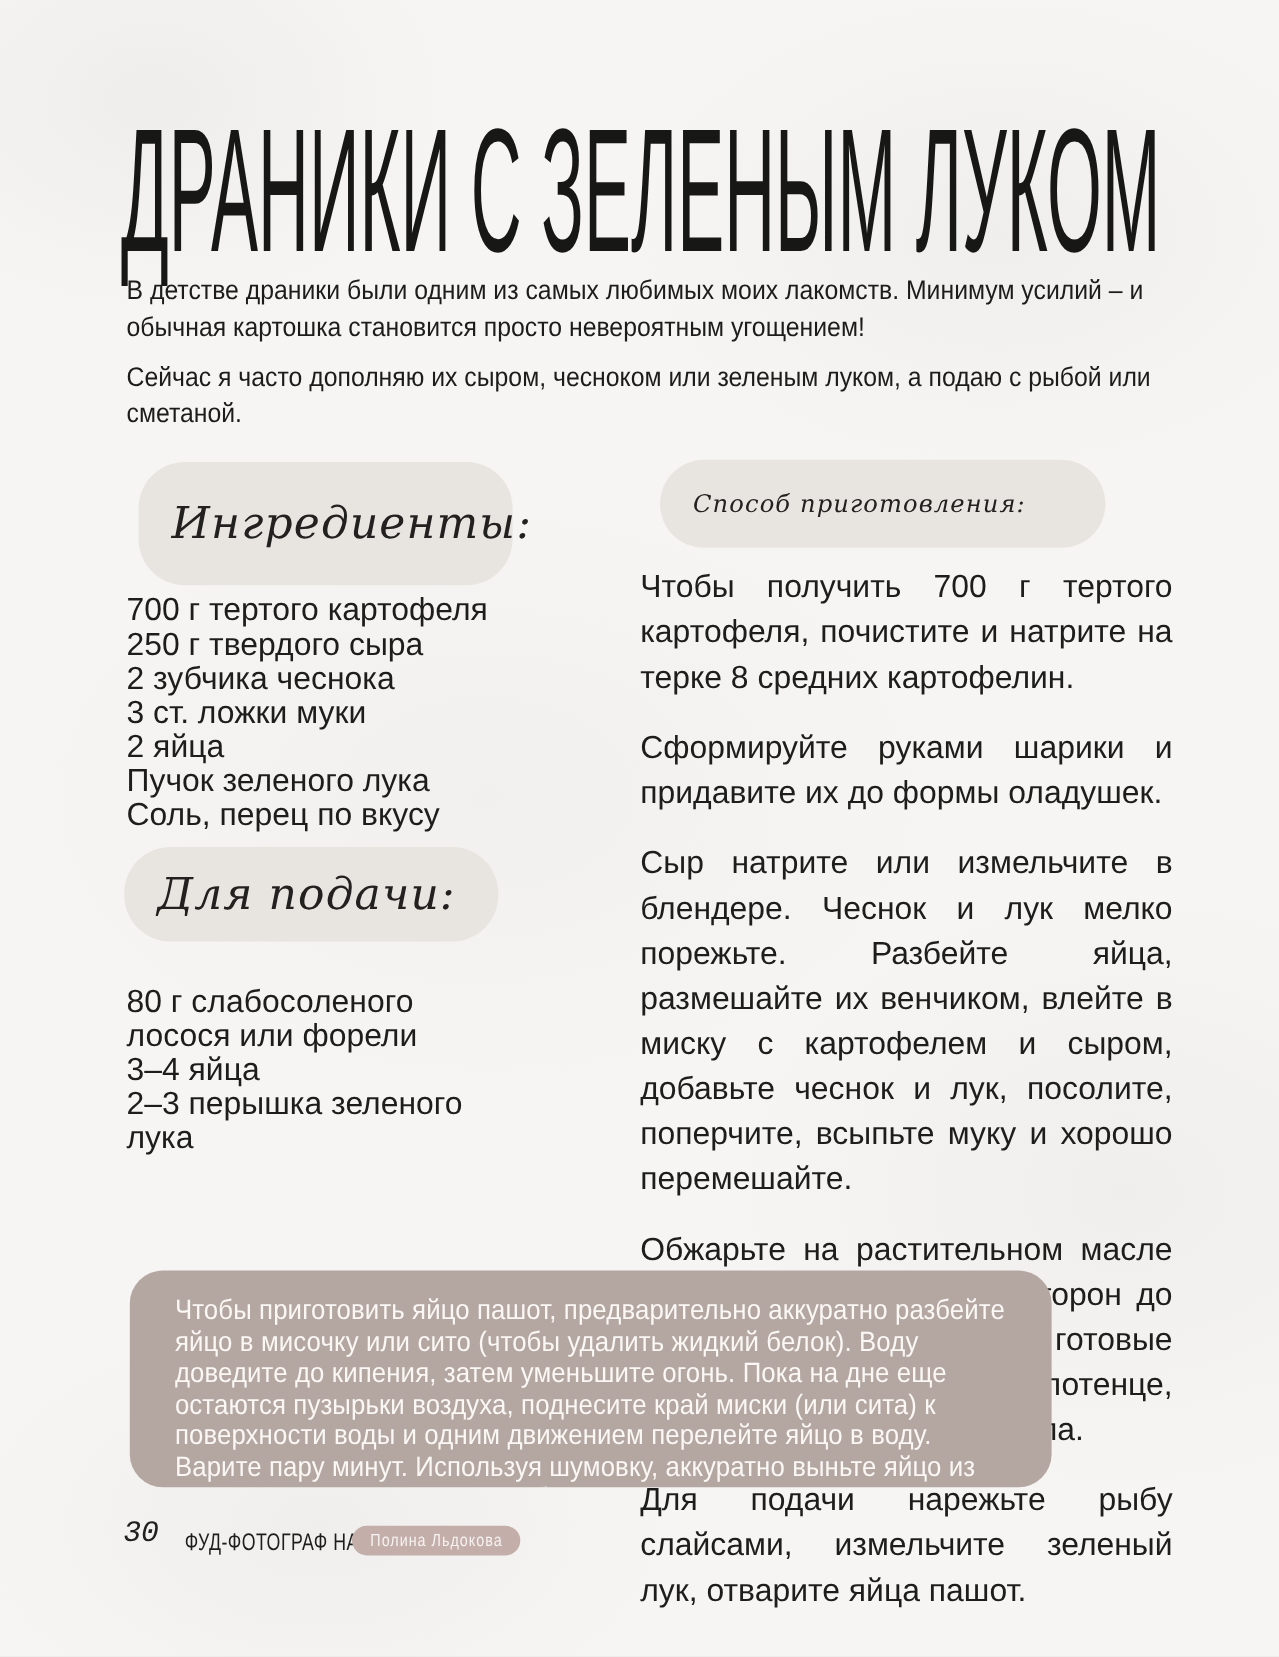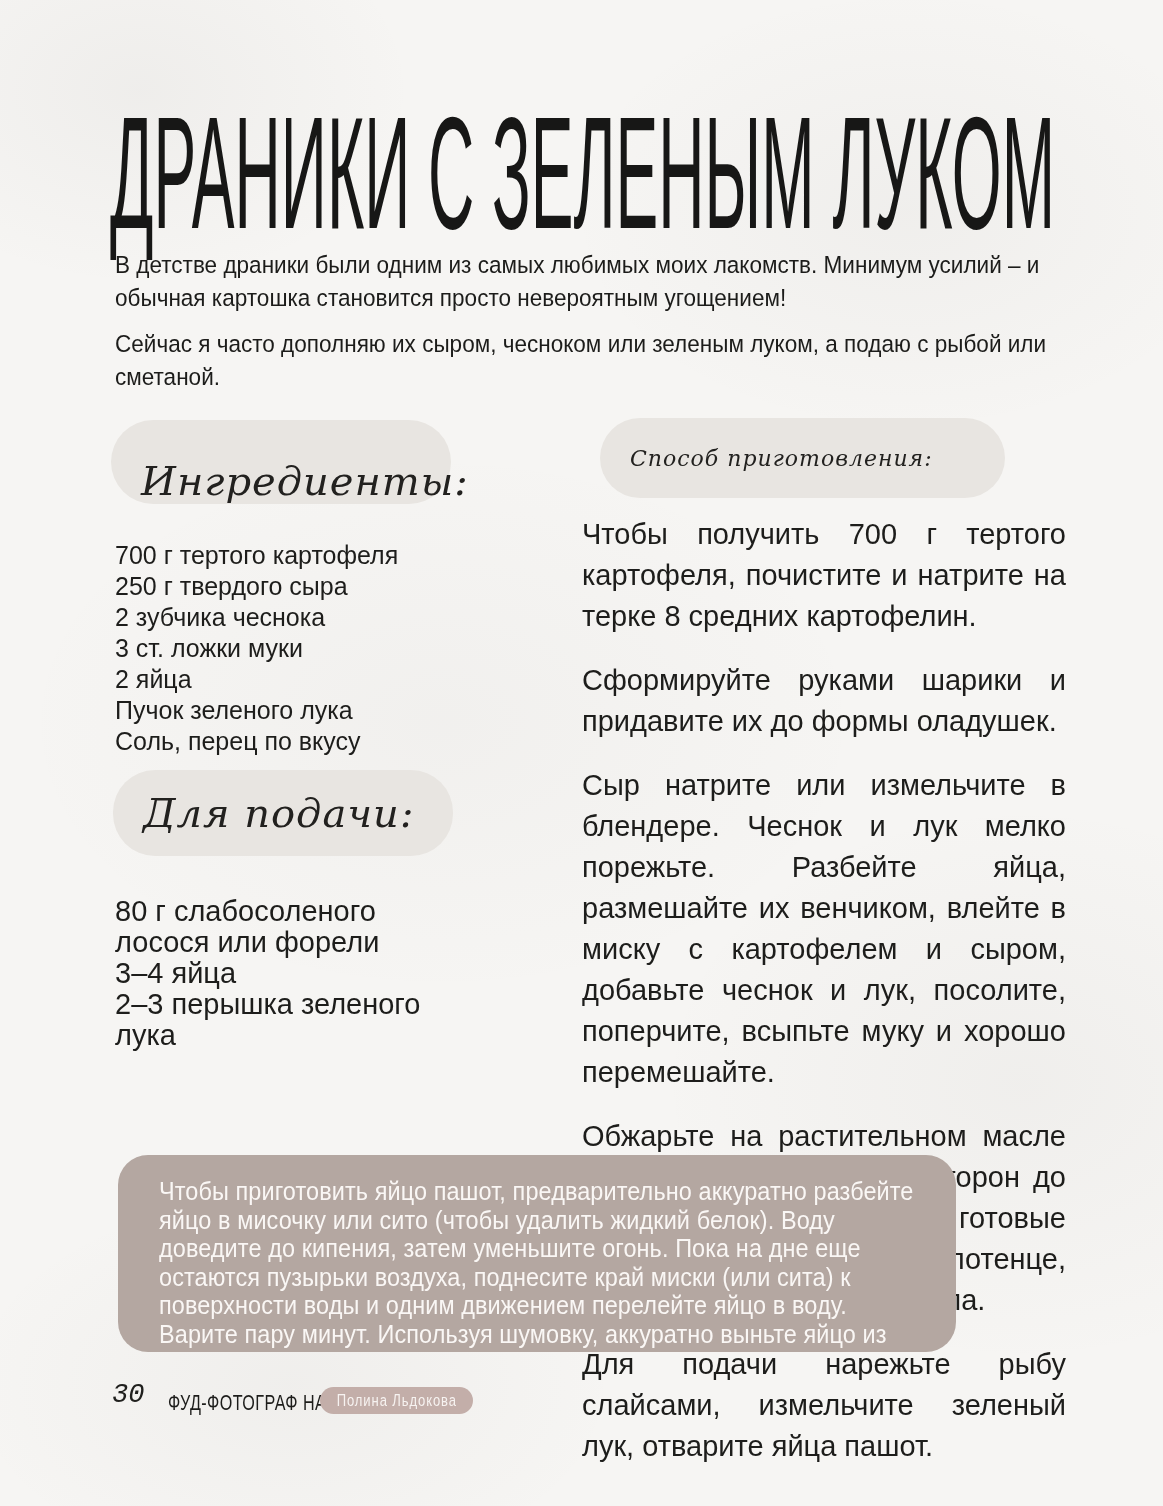--- a/index.html
+++ b/index.html
@@ -41,27 +41,27 @@
     box-sizing:border-box;
     padding-left:30px;
   }
   .pill-h{
     font-family:"DejaVu Serif", serif;
     font-style:italic;
     color:#22211f;
     white-space:nowrap;
     letter-spacing:1px;
   }
-  .pill-ingredients{left:111px;top:420px;width:340px;height:84px;align-items:flex-end;}
+  .pill-ingredients{left:126px;top:420px;width:340px;height:112px;}
   .pill-serving{left:113px;top:770px;width:340px;height:86px;}
   .pill-method{left:600px;top:418px;width:405px;height:80px;}
   .pill-ingredients .pill-h, .pill-serving .pill-h{font-size:40px;}
   .pill-method .pill-h{font-size:22px;}
 
-  .ing-list{left:115px;top:540px;width:400px;font-size:25px;line-height:31px;}
+  .ing-list{left:115px;top:540px;width:400px;font-size:29px;line-height:31px;}
   .serve-list{left:115px;top:896px;width:340px;font-size:29px;line-height:31px;}
   ul.plain{list-style:none;margin:0;padding:0;}
 
   .method{left:582px;top:514px;width:484px;font-size:29px;line-height:41px;text-align:justify;}
   .method p{margin:0 0 23px 0;}
 
   .tipbox{
     left:118px;top:1155px;width:838px;height:197px;
     background:#b4a7a1;
     border-radius:30px;

